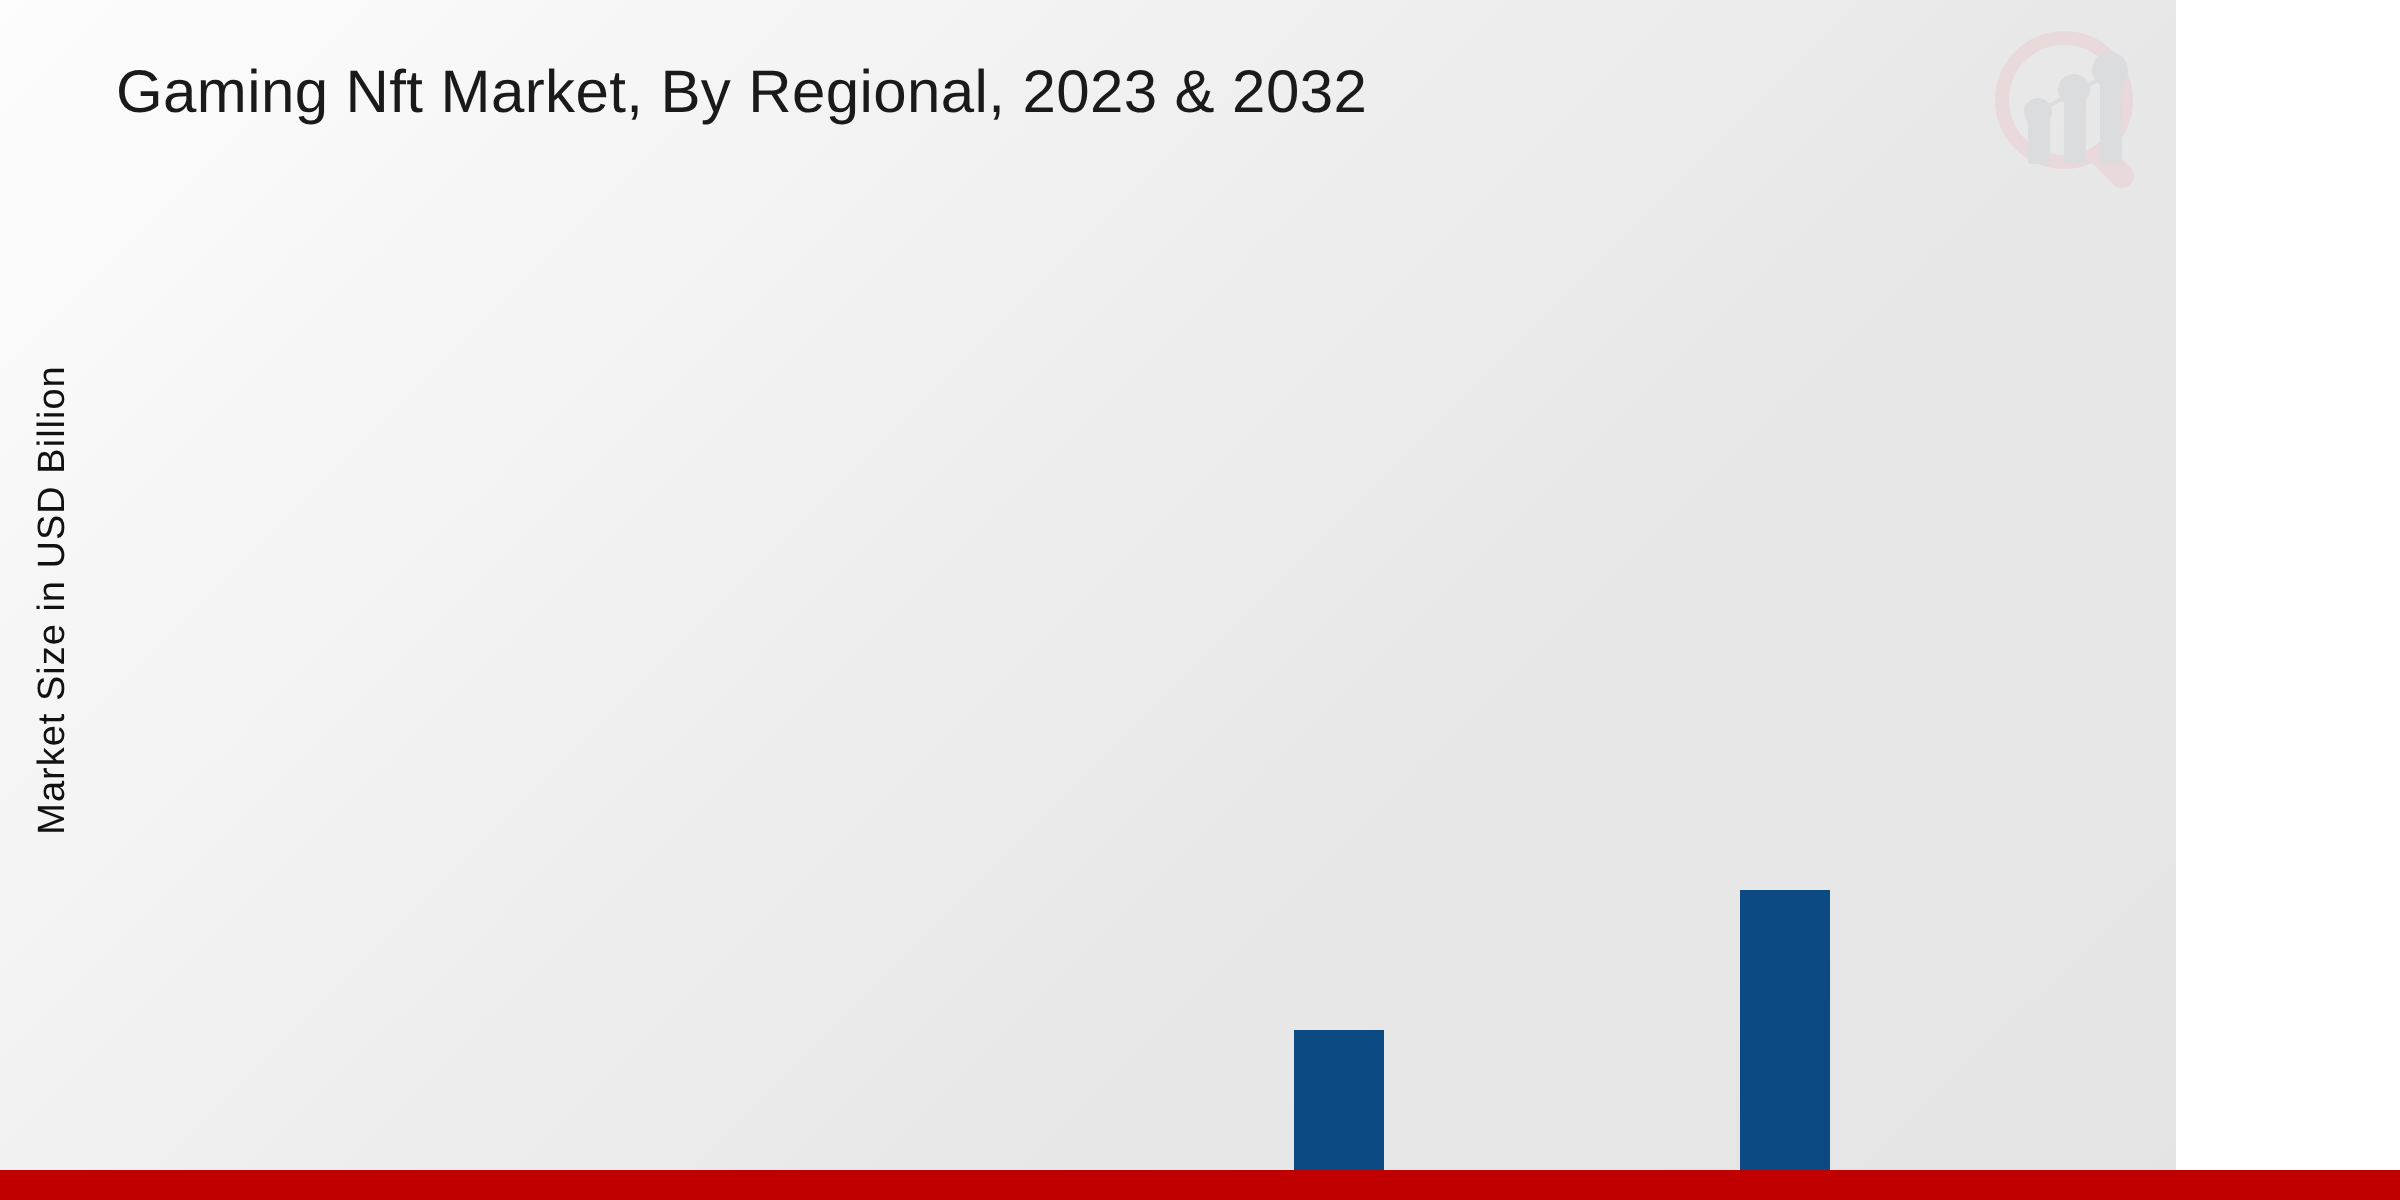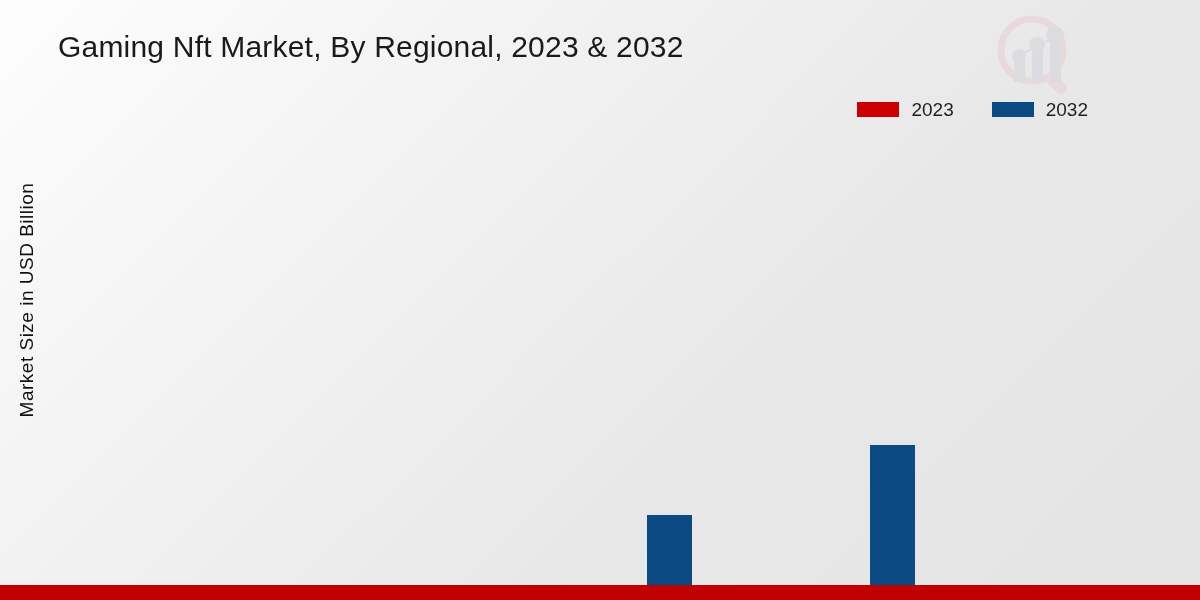--- a/index.html
+++ b/index.html
@@ -9,21 +9,21 @@
   }
   body {
     width: 1200px;
     height: 600px;
     overflow: hidden;
     font-family: "Liberation Sans", sans-serif;
   }
 
   #chart-root {
     position: relative;
-    width: 1200px;
+    width: 1088px;
     height: 600px;
     background: linear-gradient(135deg, #fdfdfd 0%, #f2f2f2 32%, #e8e8e8 62%, #e4e4e4 100%);
     box-sizing: border-box;
     text-decoration: underline;
   }
 
   
   .watermark {
     position: absolute;
     left: 988px;
@@ -131,30 +131,20 @@
       <line x1="31" y1="48" x2="49" y2="38" stroke="#D2D4D8" stroke-width="2"></line>
       <line x1="49" y1="38" x2="67" y2="29" stroke="#D2D4D8" stroke-width="2"></line>
       <circle cx="31" cy="48" r="7" fill="#D2D4D8"></circle>
       <circle cx="49" cy="37" r="8" fill="#D2D4D8"></circle>
       <circle cx="67" cy="27" r="9" fill="#D2D4D8"></circle>
     </svg>
   </div>
 
   <div class="chart-title">Gaming Nft Market, By Regional, 2023 &amp; 2032</div>
 
-  <div class="legend">
-    <div class="legend-item">
-      <span class="legend-swatch" style="background:#CC0000"></span>
-      <span class="legend-label">2023</span>
-    </div>
-    <div class="legend-item">
-      <span class="legend-swatch" style="background:#0C4A83"></span>
-      <span class="legend-label">2032</span>
-    </div>
-  </div>
 
   <div class="y-axis-title">Market Size in USD Billion</div>
 
   <div class="plot-area">
 
     <div class="bar bar-2032" style="left:385px; width:45px; height:66px; top:452px; background:#0C4A83;"></div>
 
     <div class="bar bar-2032" style="left:607px; width:45px; height:143px; top:375px; background:#0C4A83;"></div>
 
     <div class="bar bar-2032" style="left:830px; width:45px; height:213px; top:305px; background:#0C4A83;"></div>

